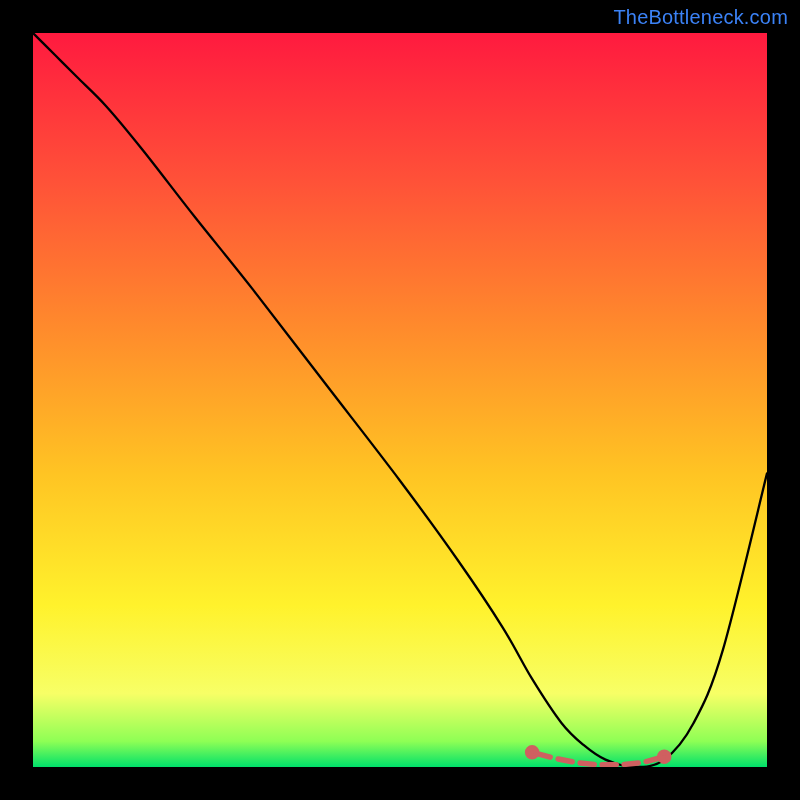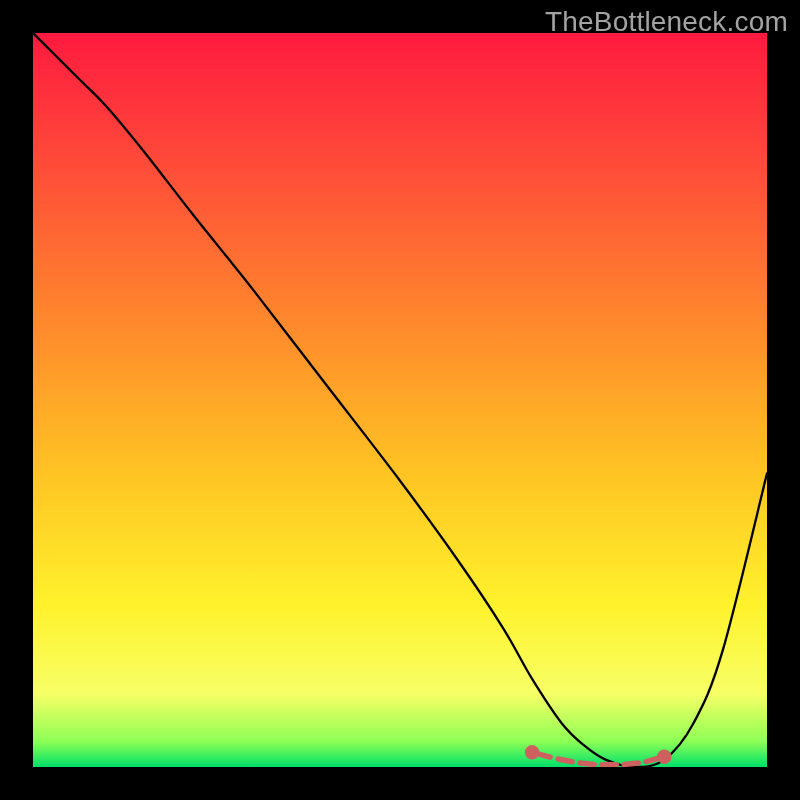--- a/index.html
+++ b/index.html
@@ -14,22 +14,22 @@
   .frame {
     width: 800px;
     height: 800px;
     background: #000;
     position: relative;
   }
   .watermark {
     position: absolute;
     top: 6px;
     right: 12px;
-    color: #a3a3a3;
-    font-size: 28px;
+    color: #3b82f6;
+    font-size: 20px;
     font-weight: 500;
     letter-spacing: 0.2px;
   }
   .plot {
     position: absolute;
     left: 33px;
     top: 33px;
     width: 734px;
     height: 734px;
   }

